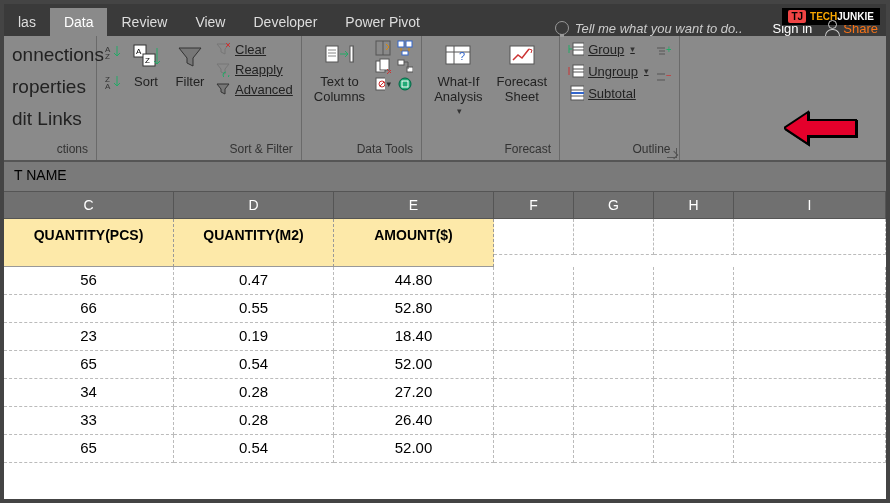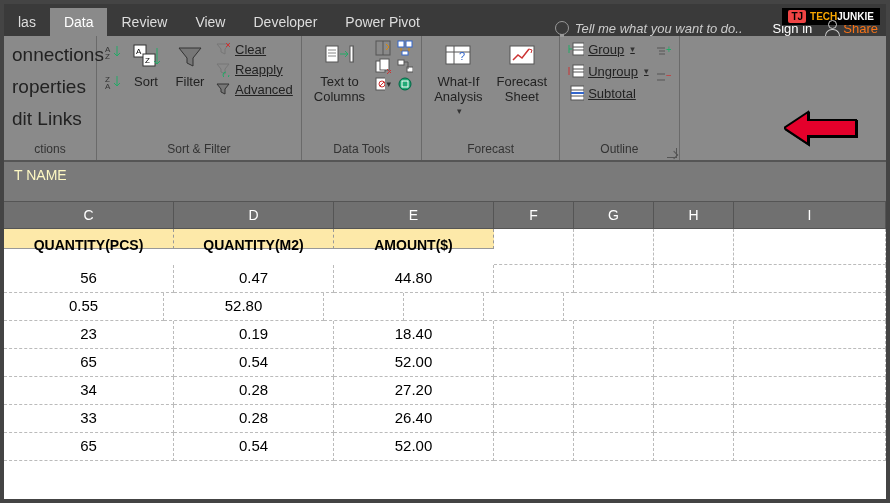--- a/index.html
+++ b/index.html
@@ -8,39 +8,39 @@
 .tabbar { height: 32px; background: #3a3a3a; display: flex; align-items: flex-end; }
 .tab { padding: 6px 14px; font-size: 14px; color: #ddd; cursor: pointer; }
 .tab.active { background: #8a8a8a; color: #fff; }
 .tab-right { margin-left: auto; display: flex; align-items: center; gap: 6px; padding-right: 8px; color: #ccc; font-size: 13px; }
 .bulb { width: 14px; height: 14px; border: 1px solid #999; border-radius: 50%; display: inline-block; position: relative; }
 .bulb::after { content: ""; position: absolute; bottom: -3px; left: 4px; width: 4px; height: 3px; background: #999; }
 
 .ribbon { height: 126px; background: #8a8a8a; display: flex; border-bottom: 2px solid #555; }
 .group { border-right: 1px solid #6a6a6a; padding: 4px 8px 2px 8px; display: flex; flex-direction: column; }
 .group-body { flex: 1; display: flex; align-items: flex-start; gap: 6px; }
-.group-label { font-size: 12px; color: #333; text-align: center; padding-bottom: 2px; }
+.group-label { font-size: 12px; color: #333; text-align: right; padding-bottom: 2px; }
 .vbtn { display: flex; flex-direction: column; align-items: center; gap: 2px; padding: 2px 4px; cursor: pointer; font-size: 13px; color: #222; }
 .hrow { display: flex; align-items: center; gap: 4px; font-size: 13px; color: #222; padding: 1px 0; cursor: pointer; text-decoration: underline; }
 .stackv { display: flex; flex-direction: column; gap: 2px; }
 .ico { width: 30px; height: 30px; display: inline-flex; align-items: center; justify-content: center; }
 .ico-sm { width: 16px; height: 16px; display: inline-flex; align-items: center; justify-content: center; }
 .dd { font-size: 9px; margin-left: 2px; color: #333; }
 
 .conn-col { width: 76px; }
 .conn-row { font-size: 19px; color: #222; padding: 4px 0; cursor: pointer; }
 
-.formula-bar { height: 40px; background: #7a7a7a; border-bottom: 1px solid #555; padding: 5px 10px; font-size: 14px; color: #fef9c3; }
+.formula-bar { height: 30px; background: #7a7a7a; border-bottom: 1px solid #555; padding: 5px 10px; font-size: 14px; color: #000000; }
 
 .grid { background: #fff; display: flex; flex-direction: column; height: calc(503px - 8px - 32px - 126px - 30px); }
 .colheads { display: flex; background: #707070; }
 .ch { border-right: 1px solid #555; border-bottom: 1px solid #555; color: #fff; font-size: 14px; text-align: center; padding: 5px 0; }
 .row { display: flex; }
 .cell { border-right: 1px dashed #bbb; border-bottom: 1px dashed #bbb; padding: 4px 12px; font-size: 15px; color: #000; text-align: center; height: 28px; }
-.hdrcell { background: #fde9a9; font-weight: bold; font-size: 14px; border-right: 1px dashed #999; border-bottom: 1px solid #999; padding: 8px 4px; height: 20px; }
+.hdrcell { background: #fde9a9; font-weight: bold; font-size: 14px; border-right: 1px dashed #999; border-bottom: 1px solid #999; padding: 8px 4px; height: 48px; }
 .c-w0 { width: 170px; } .c-w1 { width: 160px; } .c-w2 { width: 160px; }
 .c-n { width: 80px; }
 
 .arrow { position: absolute; top: 104px; right: 26px; }
 .arrow svg { filter: drop-shadow(1px 1px 0 #000); }
 
 .logo { position: absolute; top: 4px; right: 6px; background: #000; color: #f7a600; font-size: 10px; font-weight: bold; padding: 2px 6px; display: flex; gap: 4px; align-items: center; }
 .logo .sq { background: #ef4444; color: #000; padding: 1px 3px; border-radius: 2px; }
 .logo .wt { color: #fff; }
 
@@ -345,20 +345,21 @@
       <div class="row">
         <div class="cell c-w0">56</div>
         <div class="cell c-w1">0.47</div>
         <div class="cell c-w2">44.80</div>
         <div class="cell c-n"></div>
         <div class="cell c-n"></div>
         <div class="cell c-n"></div>
         <div class="cell c-n" style="flex: 1 1 0%;"></div>
       </div>
       <div class="row">
+        <div class="cell c-w0">66</div>
         <div class="cell c-w1">0.55</div>
         <div class="cell c-w2">52.80</div>
         <div class="cell c-n"></div>
         <div class="cell c-n"></div>
         <div class="cell c-n"></div>
         <div class="cell c-n" style="flex: 1 1 0%;"></div>
       </div>
       <div class="row">
         <div class="cell c-w0">23</div>
         <div class="cell c-w1">0.19</div>

